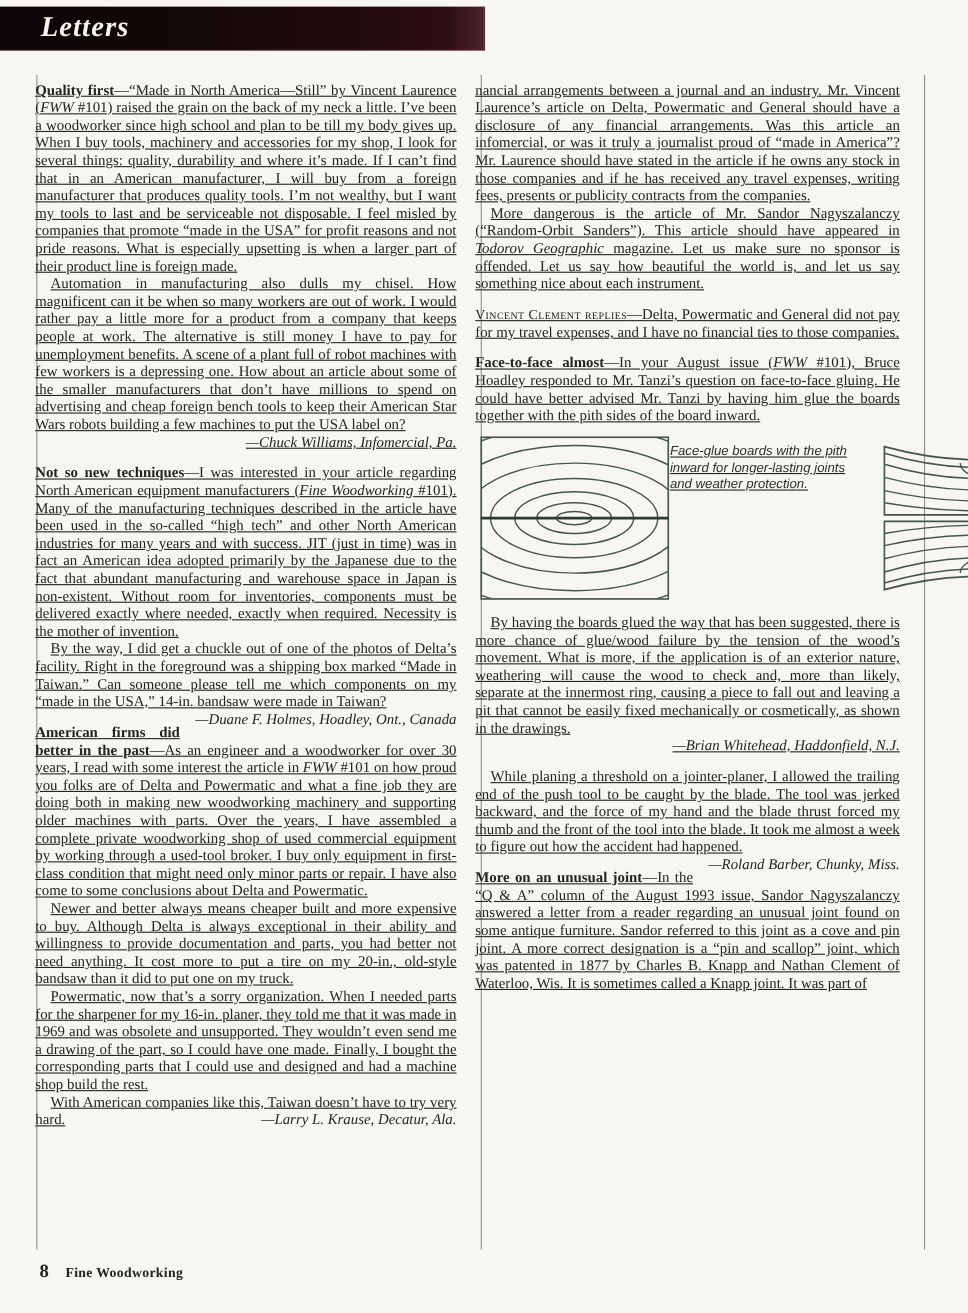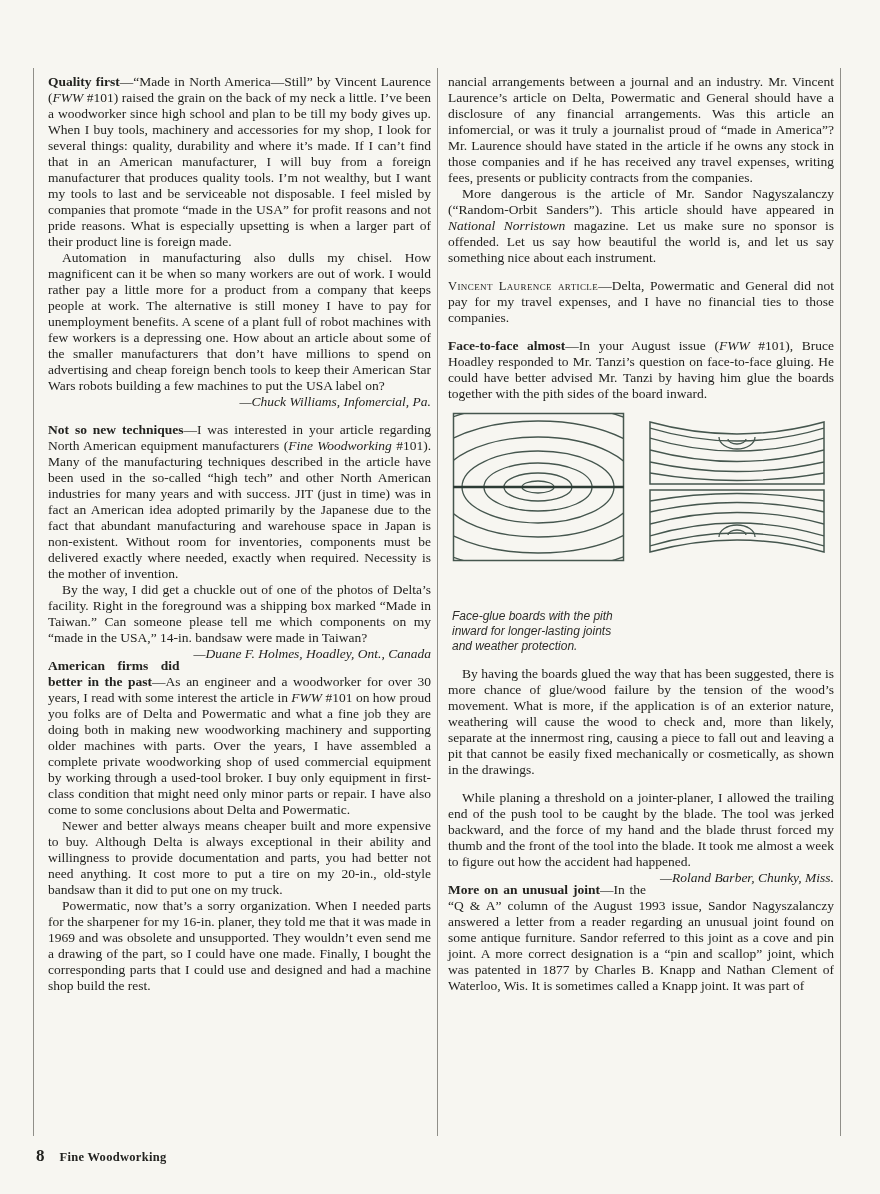--- a/index.html
+++ b/index.html
@@ -18,39 +18,39 @@
   .band h1{
     margin:0 0 2px 37px;font-style:italic;font-weight:bold;font-size:26px;
     letter-spacing:1px;color:#f5f3ef;font-family:"Liberation Serif",serif;
   }
   
   .rule{position:absolute;top:68px;width:1px;height:1068px;background:#908f89;}
   .rule-left{left:33px;}
   .rule-mid{left:437px;}
   .rule-right{left:840px;}
   
-  .columns{position:absolute;top:74px;left:48px;width:786px;display:flex;}
+  .columns{position:absolute;top:74px;left:32px;width:786px;display:flex;text-decoration:underline;}
   .col{
     text-align:justify;font-size:13.5px;line-height:16px;
   }
   .col-left{width:383px;margin-right:17px;}
   .col-right{width:386px;}
   .letter{margin-top:12px;}
   #col-left .letter:first-child,
   #col-right-top .letter:first-child{margin-top:0;}
   .para{margin:0;}
   .para.ind{text-indent:14px;}
   .lt{font-weight:bold;}
   .lt.sc{font-weight:normal;font-variant:small-caps;font-size:12.5px;letter-spacing:.4px;}
   .sig{font-style:italic;}
   .sig-block{text-align:right;}
   .sig-inline{float:right;}
   
   .fig{display:flex;gap:22px;margin:10px 0 4px 4px;}
-  .fig-item{display:flex;flex-direction:column;gap:40px;}
+  .fig-item{display:flex;}
   .fig-item svg{display:block;}
   .fig-item svg path,.fig-item svg ellipse,.fig-item svg rect,.fig-item svg line{
     fill:none;stroke:#45564e;stroke-width:1.3;
   }
   .fig-item svg .glue{stroke:#2c3b34;stroke-width:2.6;}
   .fig-item svg .outline{stroke-width:1.5;}
   figcaption{
     margin-top:7px;font-family:"Liberation Sans",sans-serif;font-style:italic;
     font-size:12px;line-height:15px;color:#2d2d29;text-align:left;
   }
@@ -59,20 +59,23 @@
   
   .footer{position:absolute;left:36px;top:1146px;display:flex;align-items:baseline;gap:15px;}
   .pnum{font-weight:bold;font-size:17px;}
   .mag{font-weight:bold;font-size:12.5px;letter-spacing:.3px;}
 </style>
 </head>
 <body>
 
 <div class="page">
 
+  <header class="band">
+    <h1>Letters</h1>
+  </header>
 
   <div class="rule rule-left"></div>
   <div class="rule rule-mid"></div>
   <div class="rule rule-right"></div>
 
   <main class="columns">
 
     <section class="col col-left" id="col-left">
         <article class="letter">
           <p class="para"><span class="lt">Quality first</span>—“Made in North America—Still” by Vincent Laurence (<i>FWW</i> #101) raised the grain on the back of my neck a little. I’ve been a woodworker since high school and plan to be till my body gives up. When I buy tools, machinery and accessories for my shop, I look for several things: quality, durability and where it’s made. If I can’t find that in an American manufacturer, I will buy from a foreign manufacturer that produces quality tools. I’m not wealthy, but I want my tools to last and be serviceable not disposable. I feel misled by companies that promote “made in the USA” for profit reasons and not pride reasons. What is especially upsetting is when a larger part of their product line is foreign made.</p>
@@ -80,31 +83,32 @@
           <div class="sig sig-block">—Chuck Williams, Infomercial, Pa.</div>
         </article>
         <article class="letter">
           <p class="para"><span class="lt">Not so new techniques</span>—I was interested in your article regarding North American equipment manufacturers (<i>Fine Woodworking</i> #101). Many of the manufacturing techniques described in the article have been used in the so-called “high tech” and other North American industries for many years and with success. JIT (just in time) was in fact an American idea adopted primarily by the Japanese due to the fact that abundant manufacturing and warehouse space in Japan is non-existent. Without room for inventories, components must be delivered exactly where needed, exactly when required. Necessity is the mother of invention.</p>
           <p class="para ind">By the way, I did get a chuckle out of one of the photos of Delta’s facility. Right in the foreground was a shipping box marked “Made in Taiwan.” Can someone please tell me which components on my “made in the USA,” 14-in. bandsaw were made in Taiwan? <span class="sig sig-inline">—Duane F. Holmes, Hoadley, Ont., Canada</span></p>
         </article>
         <article class="letter">
           <p class="para"><span class="lt">American firms did better in the past</span>—As an engineer and a woodworker for over 30 years, I read with some interest the article in <i>FWW</i> #101 on how proud you folks are of Delta and Powermatic and what a fine job they are doing both in making new woodworking machinery and supporting older machines with parts. Over the years, I have assembled a complete private woodworking shop of used commercial equipment by working through a used-tool broker. I buy only equipment in first-class condition that might need only minor parts or repair. I have also come to some conclusions about Delta and Powermatic.</p>
           <p class="para ind">Newer and better always means cheaper built and more expensive to buy. Although Delta is always exceptional in their ability and willingness to provide documentation and parts, you had better not need anything. It cost more to put a tire on my 20-in., old-style bandsaw than it did to put one on my truck.</p>
           <p class="para ind">Powermatic, now that’s a sorry organization. When I needed parts for the sharpener for my 16-in. planer, they told me that it was made in 1969 and was obsolete and unsupported. They wouldn’t even send me a drawing of the part, so I could have one made. Finally, I bought the corresponding parts that I could use and designed and had a machine shop build the rest.</p>
+          <p class="para ind">With American companies like this, Taiwan doesn’t have to try very hard. <span class="sig sig-inline">—Larry L. Krause, Decatur, Ala.</span></p>
         </article>
       </section>
 
     <section class="col col-right">
       <div id="col-right-top">
           <article class="letter">
             <p class="para">nancial arrangements between a journal and an industry. Mr. Vincent Laurence’s article on Delta, Powermatic and General should have a disclosure of any financial arrangements. Was this article an infomercial, or was it truly a journalist proud of “made in America”? Mr. Laurence should have stated in the article if he owns any stock in those companies and if he has received any travel expenses, writing fees, presents or publicity contracts from the companies.</p>
-            <p class="para ind">More dangerous is the article of Mr. Sandor Nagyszalanczy (“Random-Orbit Sanders”). This article should have appeared in <i>National Norristown</i> magazine. Let us make sure no sponsor is offended. Let us say how beautiful the world is, and let us say something nice about each instrument.</p>
+            <p class="para ind">More dangerous is the article of Mr. Sandor Nagyszalanczy (“Random-Orbit Sanders”). This article should have appeared in <i>Todorov Geographic</i> magazine. Let us make sure no sponsor is offended. Let us say how beautiful the world is, and let us say something nice about each instrument.</p>
           </article>
           <article class="letter">
-            <p class="para"><span class="lt sc">Vincent Laurence article</span>—Delta, Powermatic and General did not pay for my travel expenses, and I have no financial ties to those companies.</p>
+            <p class="para"><span class="lt sc">Vincent Clement replies</span>—Delta, Powermatic and General did not pay for my travel expenses, and I have no financial ties to those companies.</p>
           </article>
           <article class="letter">
             <p class="para"><span class="lt">Face-to-face almost</span>—In your August issue (<i>FWW</i> #101), Bruce Hoadley responded to Mr. Tanzi’s question on face-to-face gluing. He could have better advised Mr. Tanzi by having him glue the boards together with the pith sides of the board inward.</p>
           </article>
         </div>
 
       <figure class="fig">
         <div class="fig-item">
           <svg width="173" height="150" viewBox="0 0 173 150">
             <defs>
@@ -150,20 +154,21 @@
             </defs>
             <use href="#boardT"></use>
             <use href="#boardT" transform="translate(0,150) scale(1,-1)"></use>
           </svg>
         </div>
       </figure>
 
       <div id="col-right-bottom">
           <article class="letter">
             <p class="para ind">By having the boards glued the way that has been suggested, there is more chance of glue/wood failure by the tension of the wood’s movement. What is more, if the application is of an exterior nature, weathering will cause the wood to check and, more than likely, separate at the innermost ring, causing a piece to fall out and leaving a pit that cannot be easily fixed mechanically or cosmetically, as shown in the drawings.</p>
+            <div class="sig sig-block">—Brian Whitehead, Haddonfield, N.J.</div>
           </article>
           <article class="letter">
             <p class="para ind">While planing a threshold on a jointer-planer, I allowed the trailing end of the push tool to be caught by the blade. The tool was jerked backward, and the force of my hand and the blade thrust forced my thumb and the front of the tool into the blade. It took me almost a week to figure out how the accident had happened. <span class="sig sig-inline">—Roland Barber, Chunky, Miss.</span></p>
           </article>
           <article class="letter">
             <p class="para"><span class="lt">More on an unusual joint</span>—In the “Q &amp; A” column of the August 1993 issue, Sandor Nagyszalanczy answered a letter from a reader regarding an unusual joint found on some antique furniture. Sandor referred to this joint as a cove and pin joint. A more correct designation is a “pin and scallop” joint, which was patented in 1877 by Charles B. Knapp and Nathan Clement of Waterloo, Wis. It is sometimes called a Knapp joint. It was part of</p>
           </article>
         </div>
     </section>
   </main>

